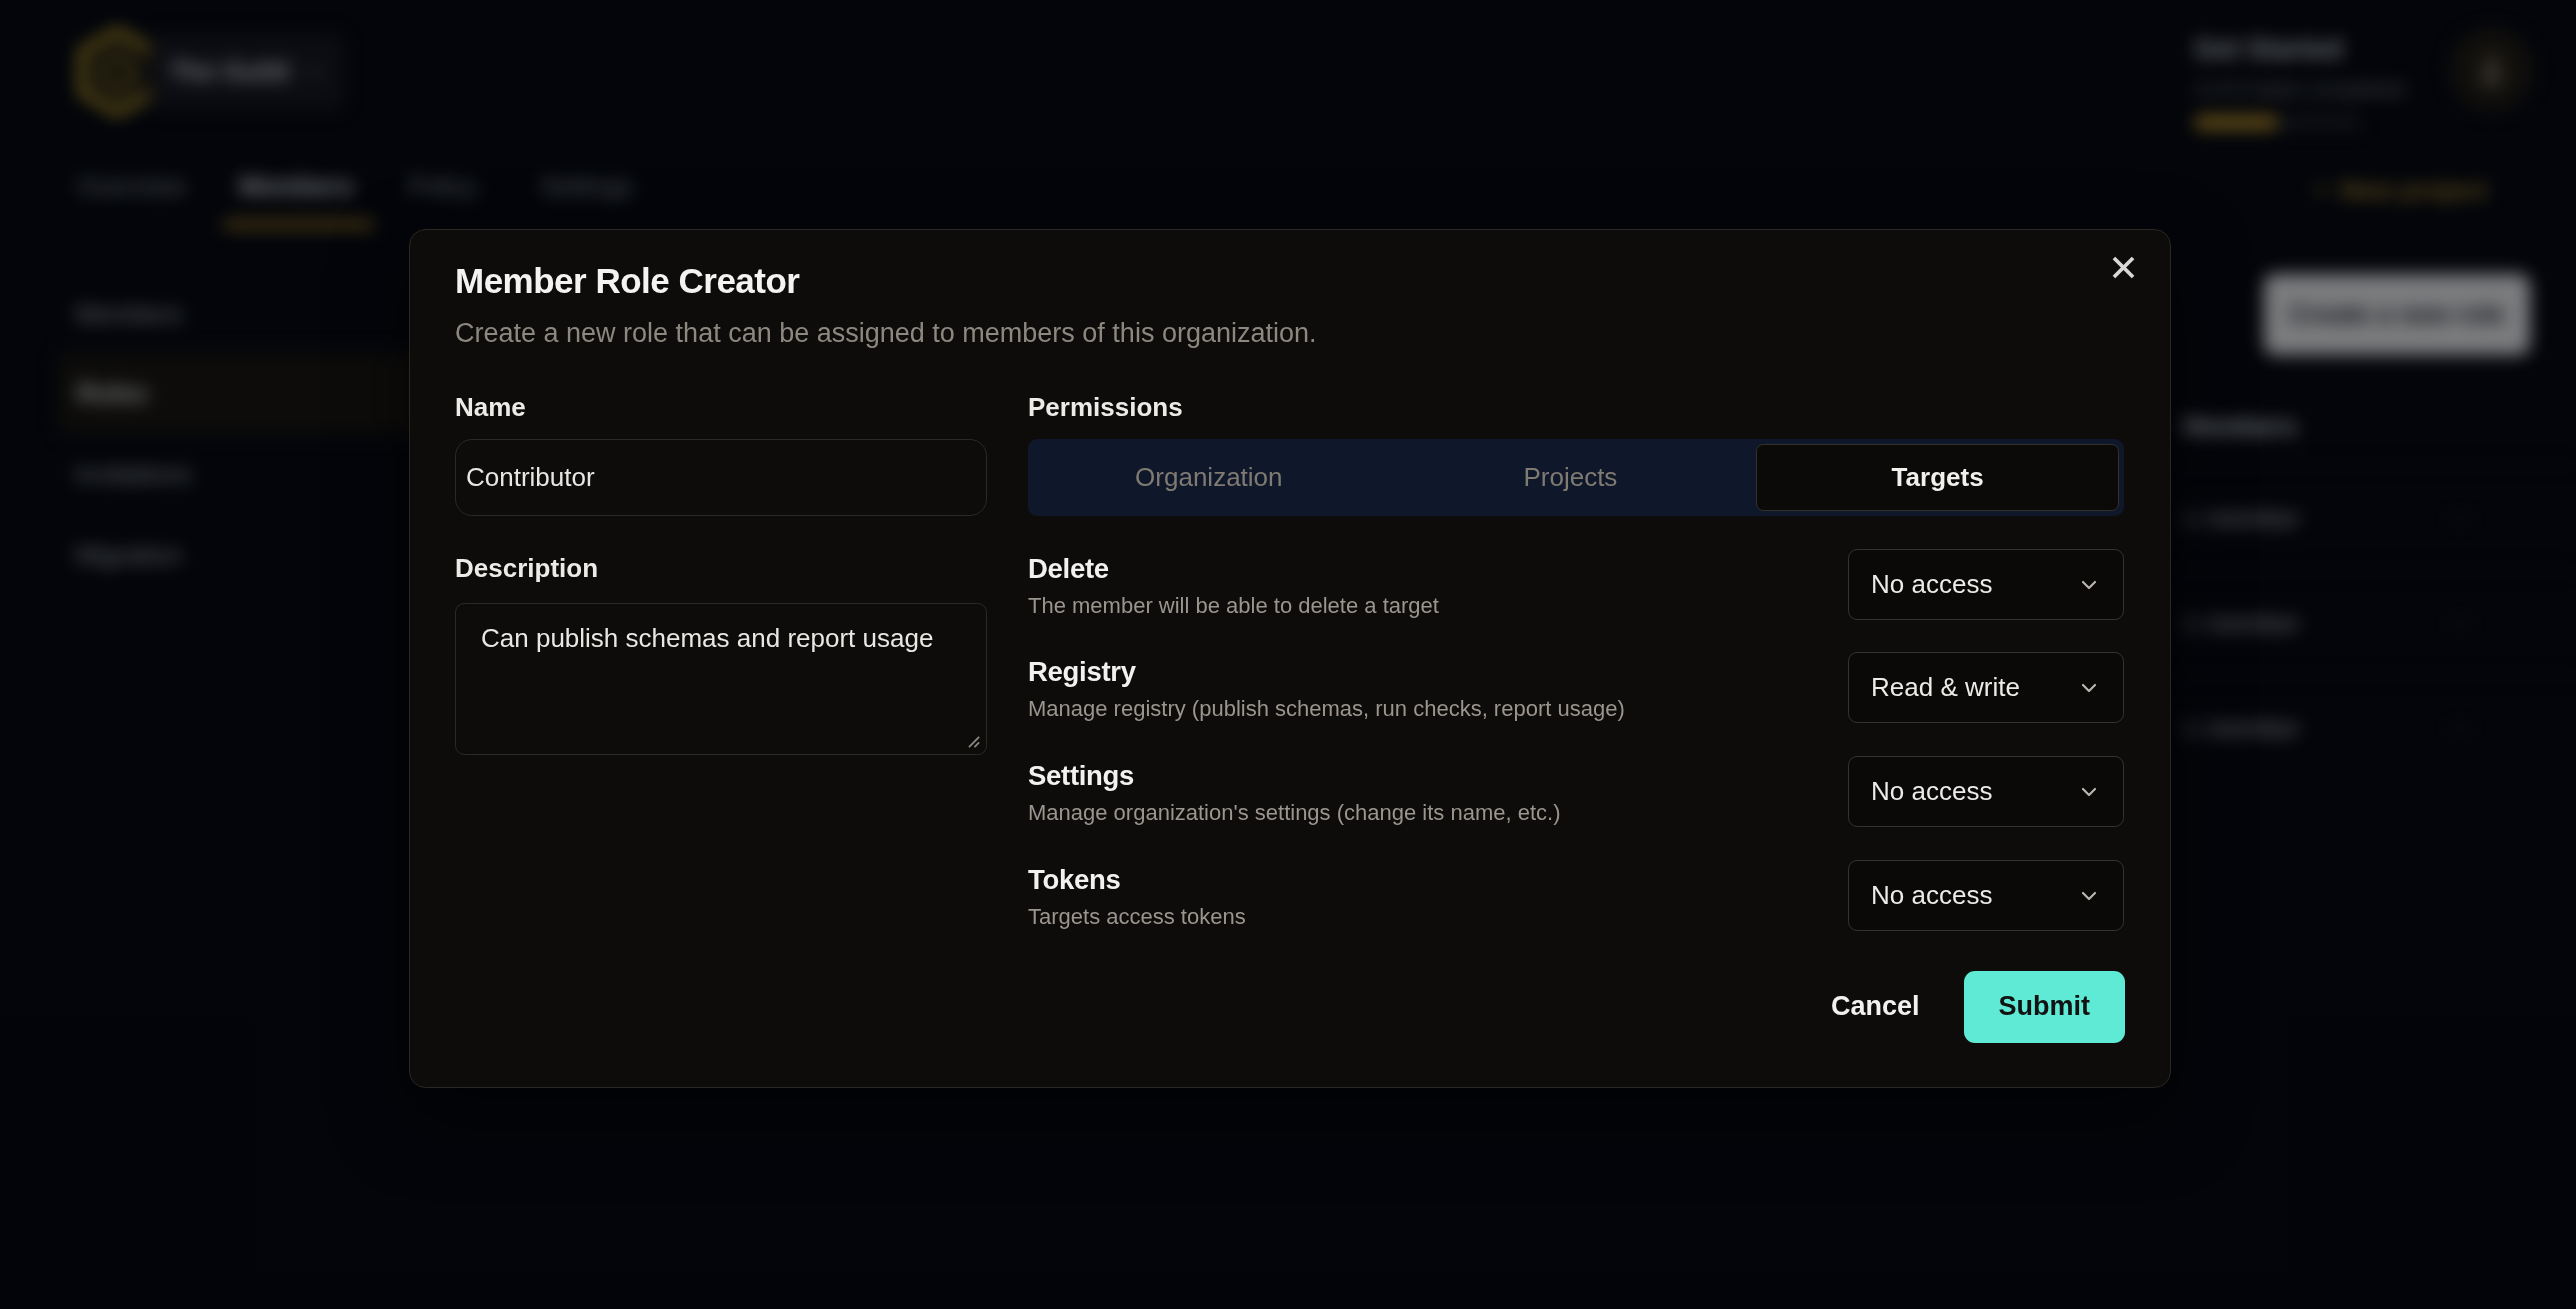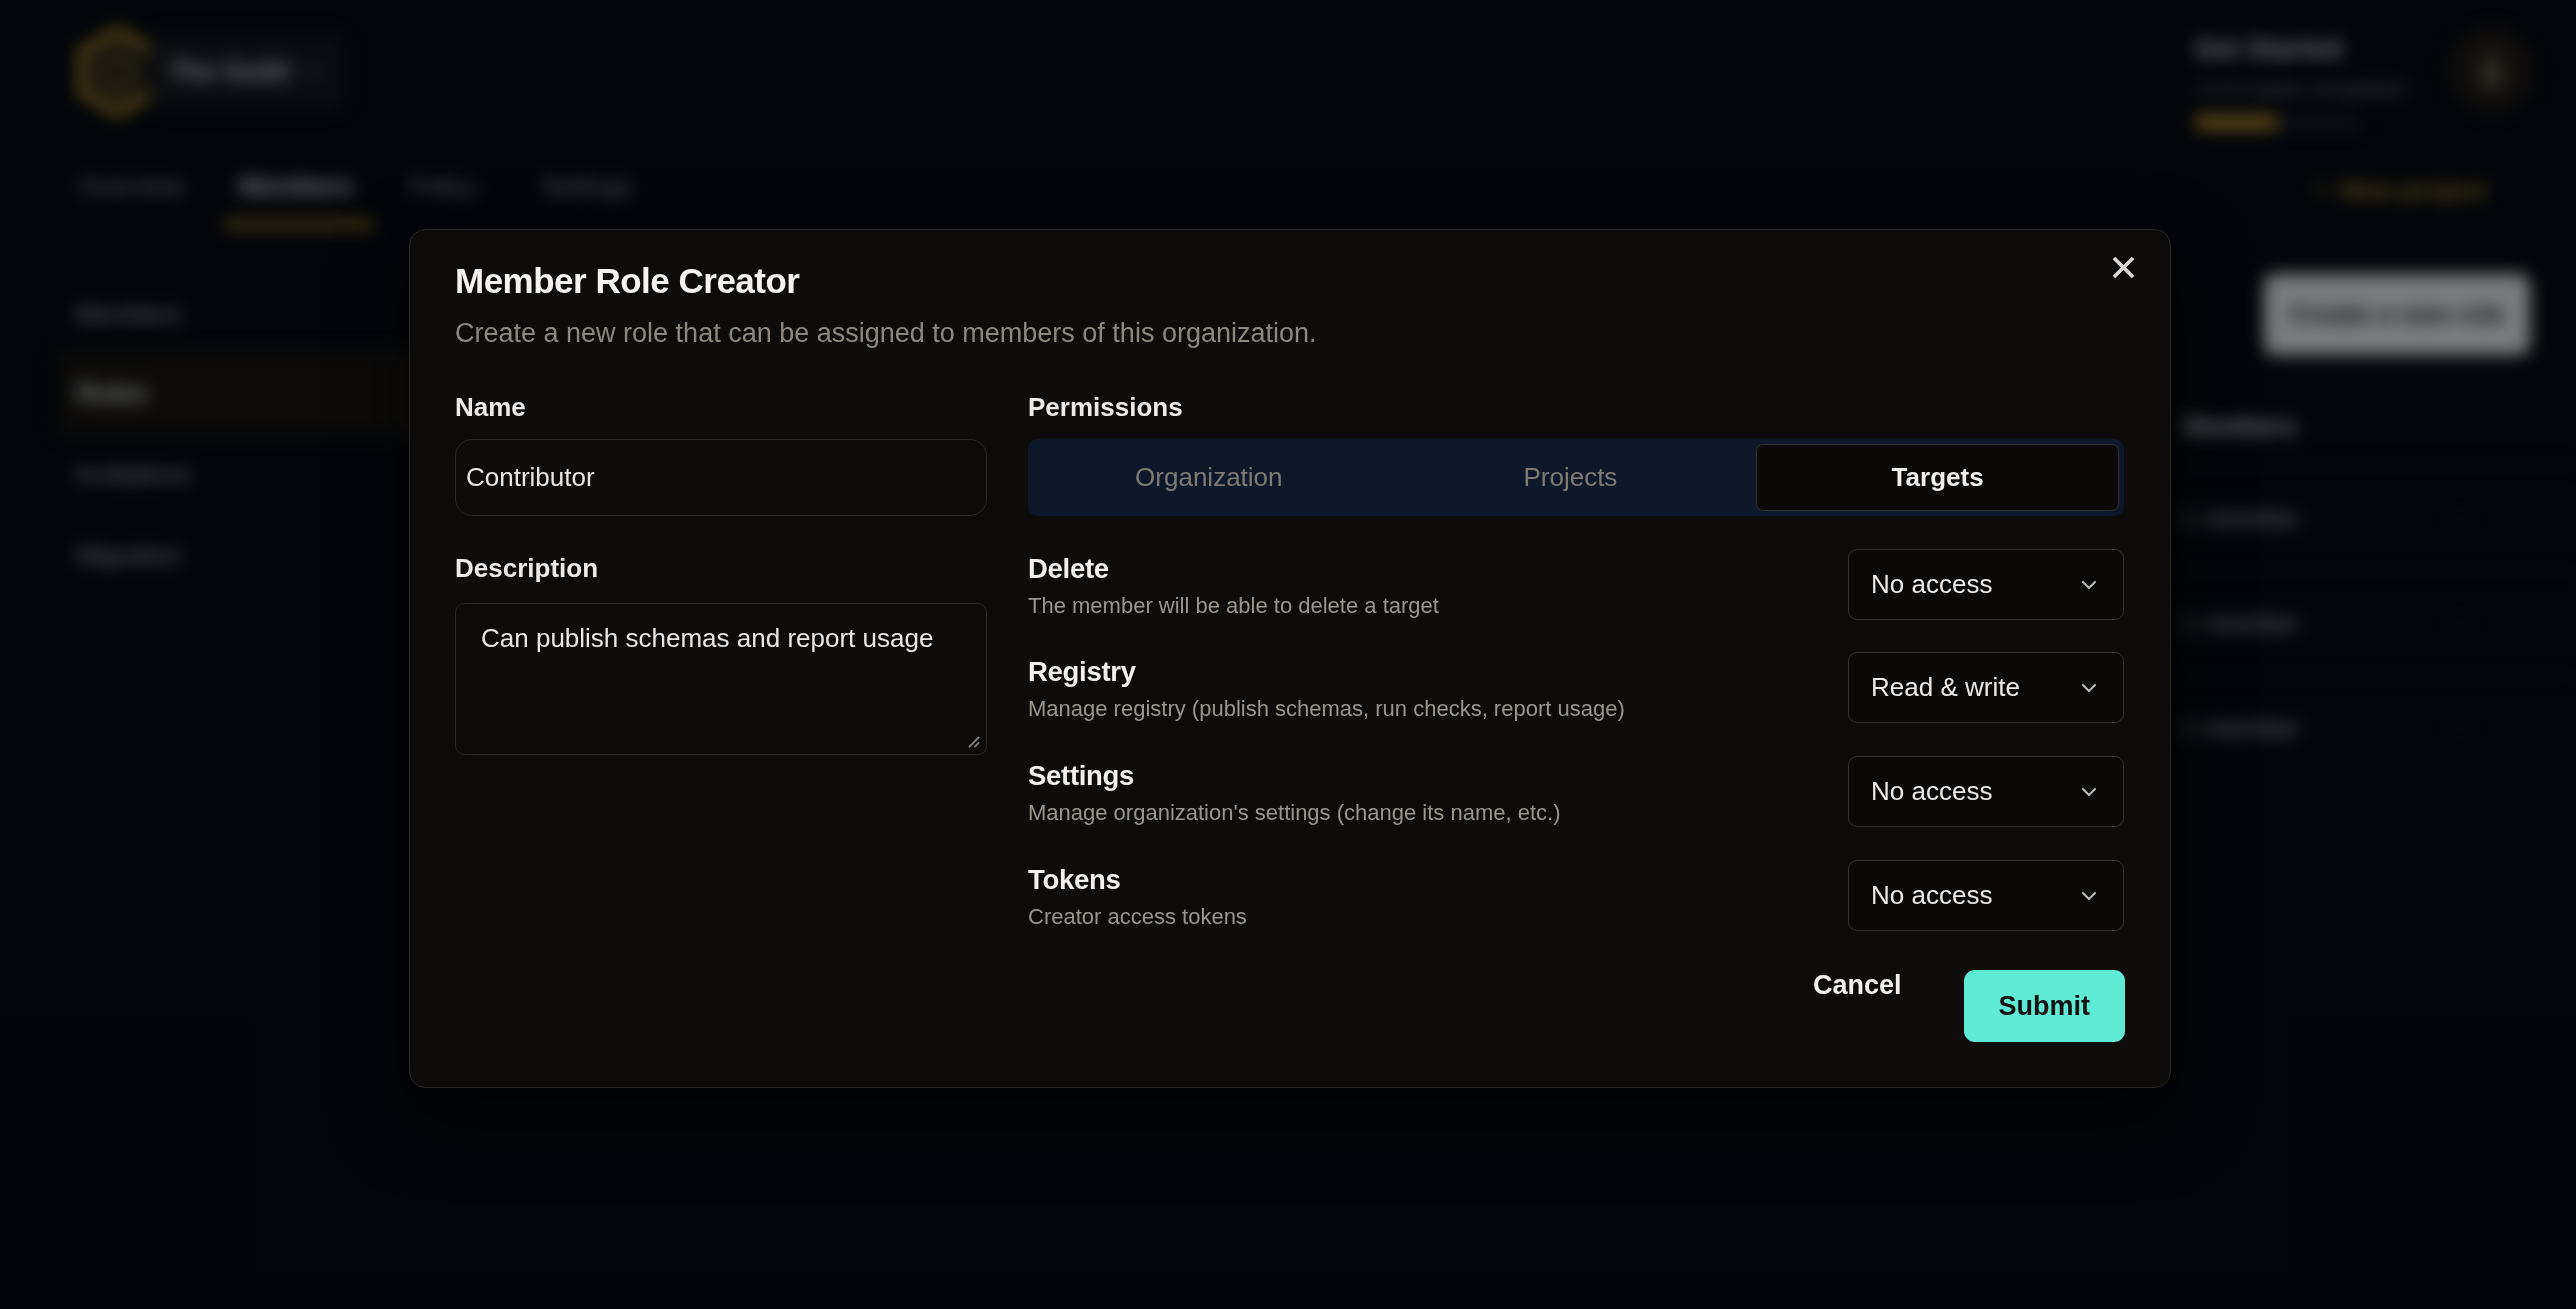--- a/index.html
+++ b/index.html
@@ -55,21 +55,21 @@
   .seg-group{left:618px;top:209px;width:1096px;height:77px;background:#0f172a;border-radius:9.2px;display:flex;box-sizing:border-box;}
   .seg{flex:1;display:flex;align-items:center;justify-content:center;color:#7f7a72;font-size:26px;font-weight:500;border-radius:7.3px;}
   .seg.active{margin:4.6px;background:#0b0a09;border:0.9px solid #35312a;color:#f1f0ed;font-weight:700;}
 
   .perm-row{left:618px;width:1096px;height:104px;}
   .perm-title{position:absolute;left:0;top:3.7px;color:#f2f1ef;font-size:27.5px;font-weight:700;letter-spacing:-0.3px;}
   .perm-desc{position:absolute;left:0;top:44px;color:#9b958e;font-size:22px;}
   .perm-select{position:absolute;right:0;top:0;width:276px;height:71px;border:0.9px solid #36332e;border-radius:9.2px;background:#0a0908;display:flex;align-items:center;box-sizing:border-box;padding:0 22px;cursor:pointer;}
   .perm-select .sel-value{color:#edebe8;font-size:26px;flex:1;}
 
-  .m-footer{position:absolute;right:45px;top:740px;height:73px;display:flex;gap:62px;}
+  .m-footer{position:absolute;right:45px;top:740px;height:73px;display:flex;align-items:center;gap:44px;}
   .cancel-btn{color:#f2f1ef;font-size:27px;font-weight:600;cursor:pointer;}
   .submit-btn{height:72px;padding:0 35px;background:#5eead4;border:none;border-radius:11px;color:#121212;font-size:27px;font-weight:600;font-family:inherit;cursor:pointer;}
 </style>
 </head>
 <body>
 
 <div class="stage">
 
   <div class="backdrop">
 
@@ -192,21 +192,21 @@
       <div class="perm-select">
         <span class="sel-value">No access</span>
         <svg width="24" height="24" viewBox="0 0 24 24">
             <path d="M6 9l6 6 6-6" stroke="#b9b5ae" stroke-width="2.2" fill="none" stroke-linecap="round" stroke-linejoin="round"></path>
           </svg>
       </div>
     </div>
 
     <div class="abs perm-row" style="top:630px">
       <div class="perm-title">Tokens</div>
-      <div class="perm-desc">Creator access tokens</div>
+      <div class="perm-desc">Targets access tokens</div>
       <div class="perm-select">
         <span class="sel-value">No access</span>
         <svg width="24" height="24" viewBox="0 0 24 24">
             <path d="M6 9l6 6 6-6" stroke="#b9b5ae" stroke-width="2.2" fill="none" stroke-linecap="round" stroke-linejoin="round"></path>
           </svg>
       </div>
     </div>
 
     <div class="m-footer">
       <div class="cancel-btn">Cancel</div>

